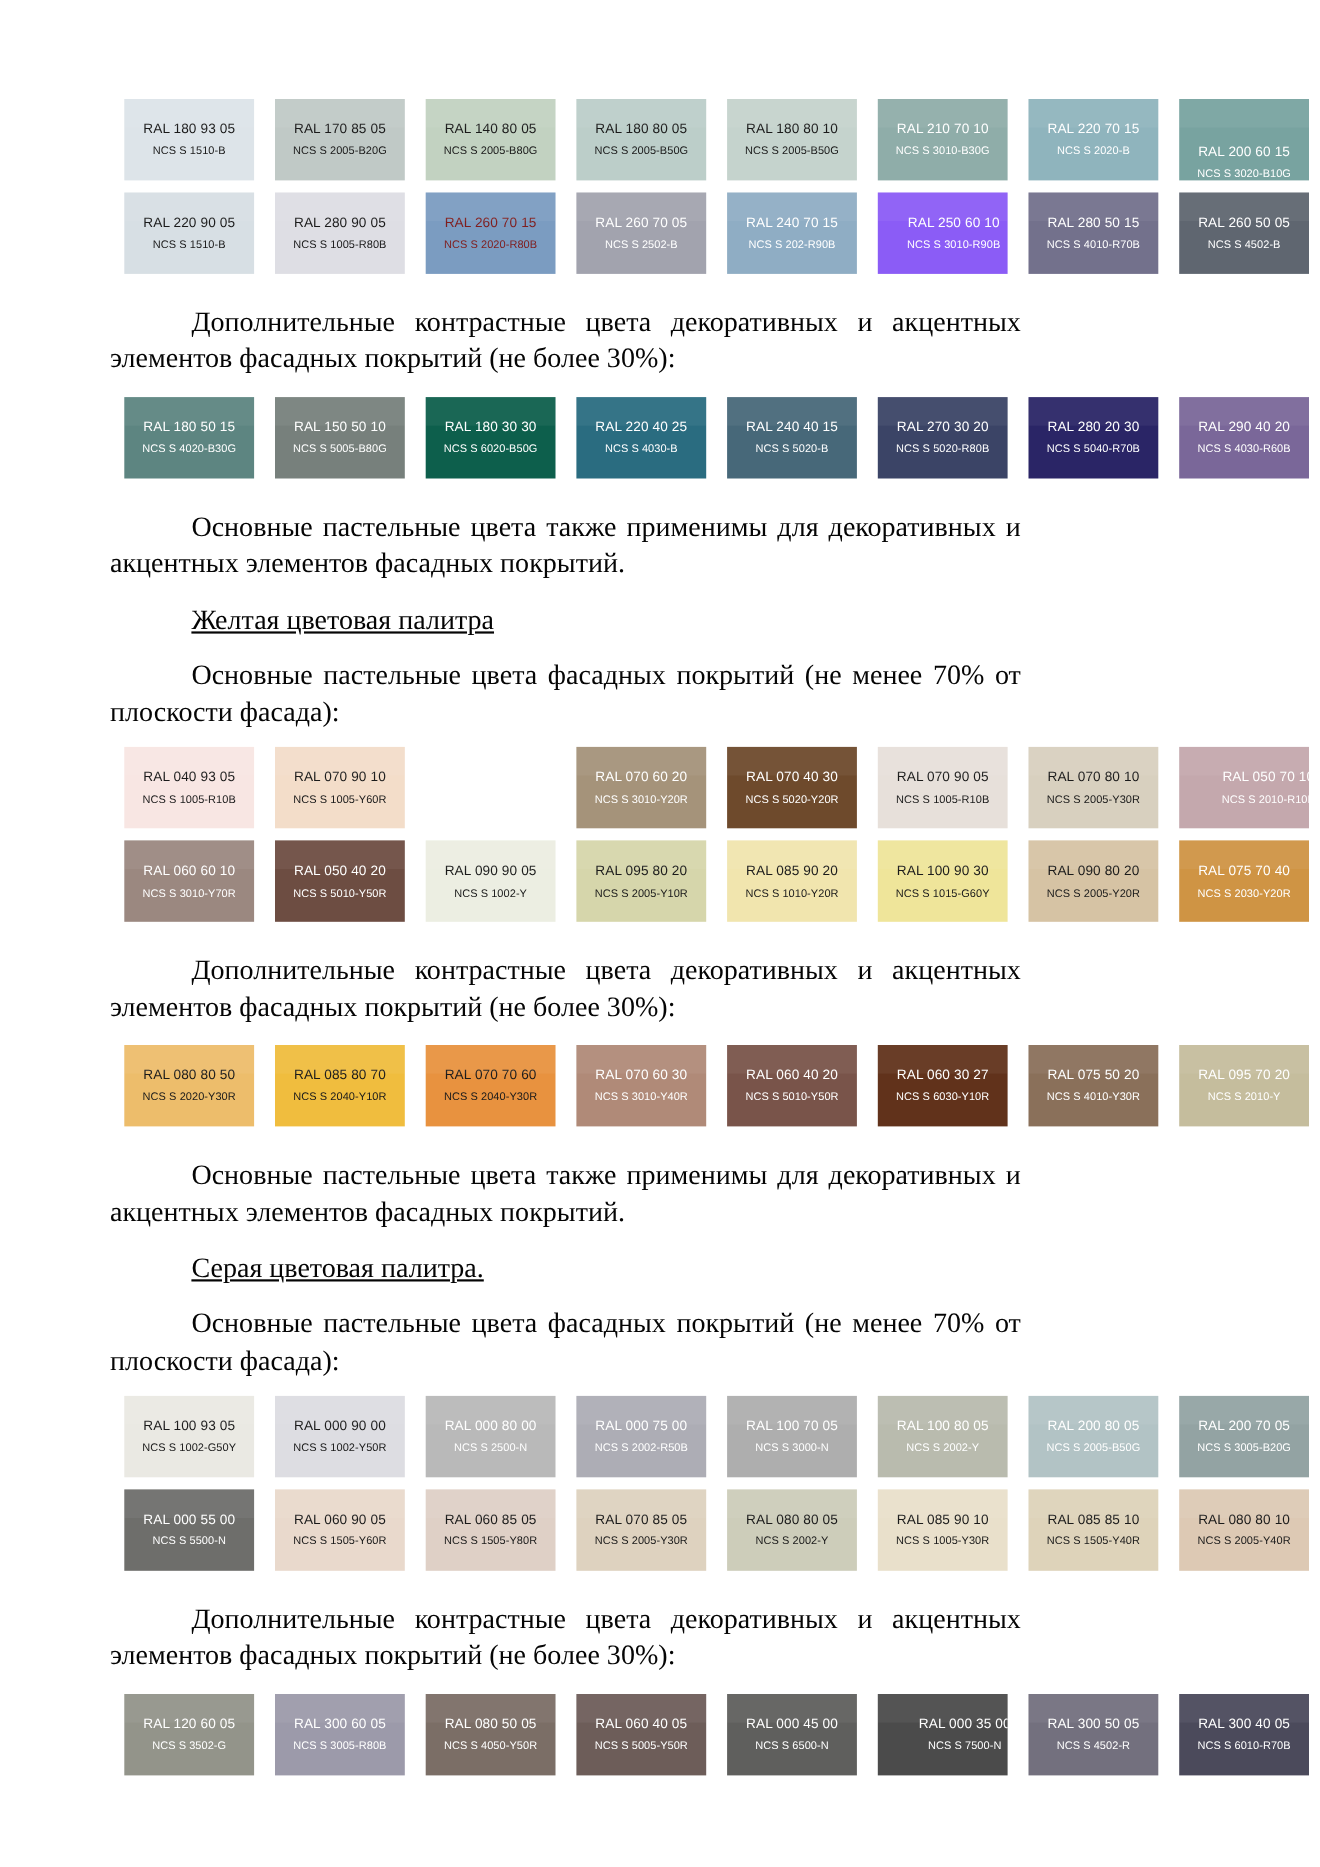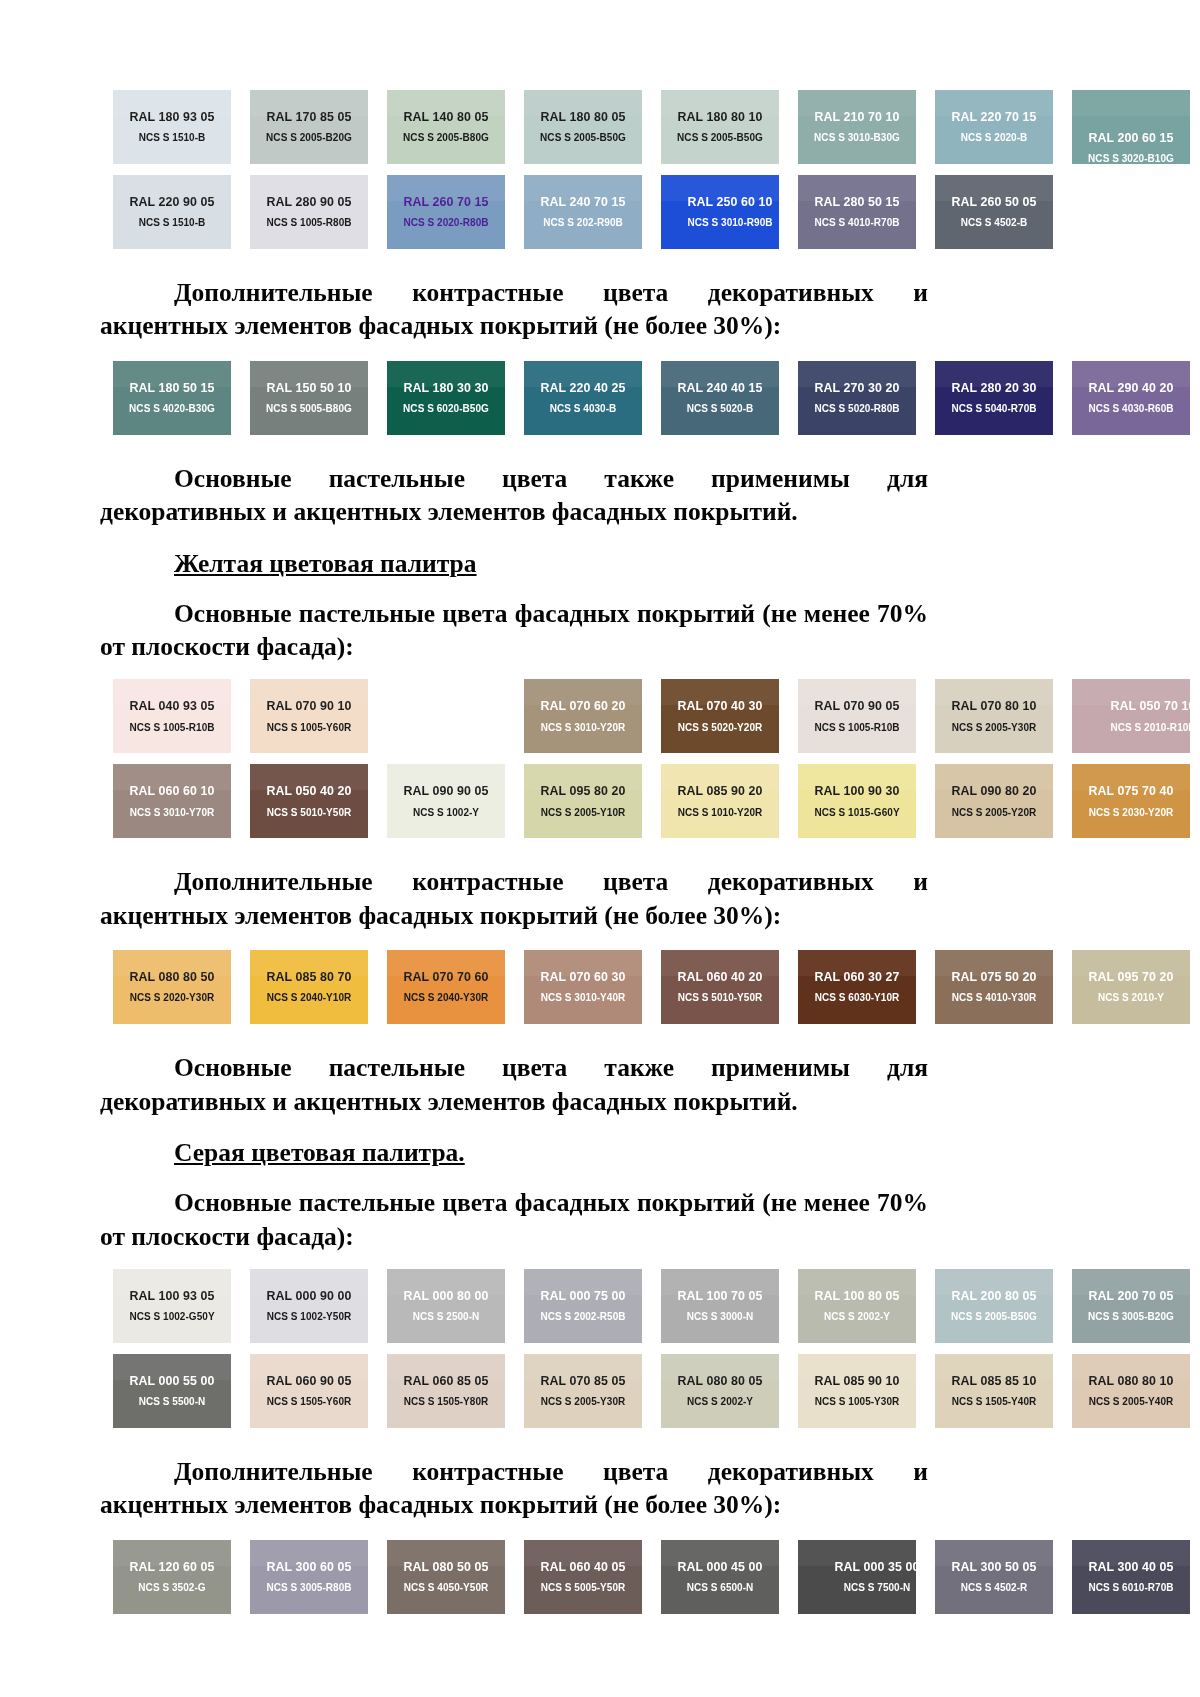--- a/index.html
+++ b/index.html
@@ -15,21 +15,20 @@
     color: #000000;
     -webkit-font-smoothing: antialiased;
   }
   .page {
     position: relative;
     width: 1028px;
     min-height: 1697px;
     padding: 78px 100px 40px 100px;
     box-sizing: border-box;
     background: #fff;
-    font-weight: bold;
   }
 
   
   p.body-text {
     margin: 0;
     font-size: 25.5px;
     line-height: 1.31;
     text-align: justify;
     text-indent: 74px;
     color: #050505;
@@ -137,29 +136,33 @@
         <div class="ncs">NCS S 3020-B10G</div>
       </div>
       <div class="swatch" style="background: rgb(215, 223, 228); color: rgb(26, 26, 26);">
         <div class="ral">RAL 220 90 05</div>
         <div class="ncs">NCS S 1510-B</div>
       </div>
       <div class="swatch" style="background: rgb(222, 222, 228); color: rgb(26, 26, 26);">
         <div class="ral">RAL 280 90 05</div>
         <div class="ncs">NCS S 1005-R80B</div>
       </div>
-      <div class="swatch" style="background: rgb(123, 156, 193); color: #4c1d95;">
+      <div class="swatch" style="background: rgb(123, 156, 193); color: #7f1d1d;">
         <div class="ral">RAL 260 70 15</div>
         <div class="ncs">NCS S 2020-R80B</div>
+      </div>
+      <div class="swatch" style="background: rgb(162, 163, 174); color: rgb(255, 255, 255);">
+        <div class="ral">RAL 260 70 05</div>
+        <div class="ncs">NCS S 2502-B</div>
       </div>
       <div class="swatch" style="background: rgb(143, 173, 196); color: rgb(255, 255, 255);">
         <div class="ral">RAL 240 70 15</div>
         <div class="ncs">NCS S 202-R90B</div>
       </div>
-      <div class="swatch" style="background: #1d4ed8; color: rgb(255, 255, 255); padding-left: 20px;">
+      <div class="swatch" style="background: #8b5cf6; color: rgb(255, 255, 255); padding-left: 20px;">
         <div class="ral">RAL 250 60 10</div>
         <div class="ncs">NCS S 3010-R90B</div>
       </div>
       <div class="swatch" style="background: rgb(115, 113, 140); color: rgb(255, 255, 255);">
         <div class="ral">RAL 280 50 15</div>
         <div class="ncs">NCS S 4010-R70B</div>
       </div>
       <div class="swatch" style="background: rgb(95, 102, 112); color: rgb(255, 255, 255);">
         <div class="ral">RAL 260 50 05</div>
         <div class="ncs">NCS S 4502-B</div>

